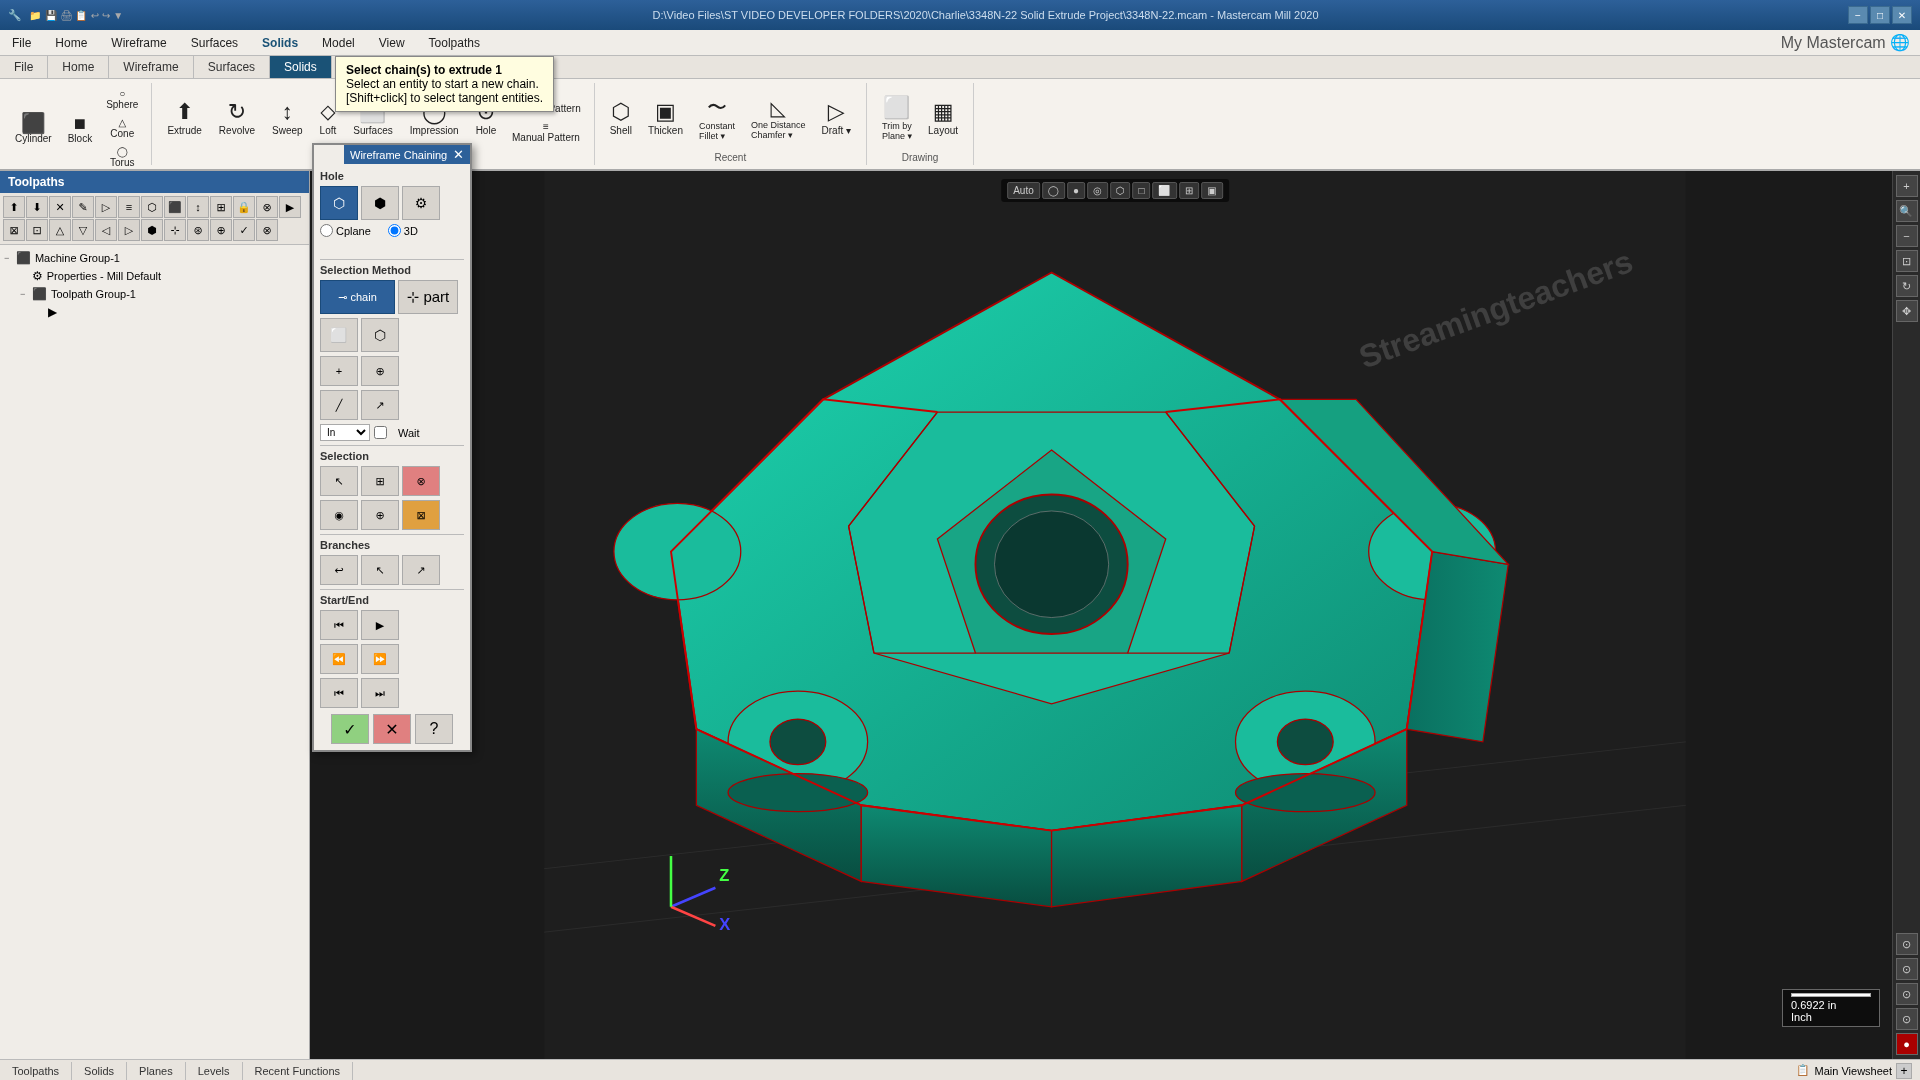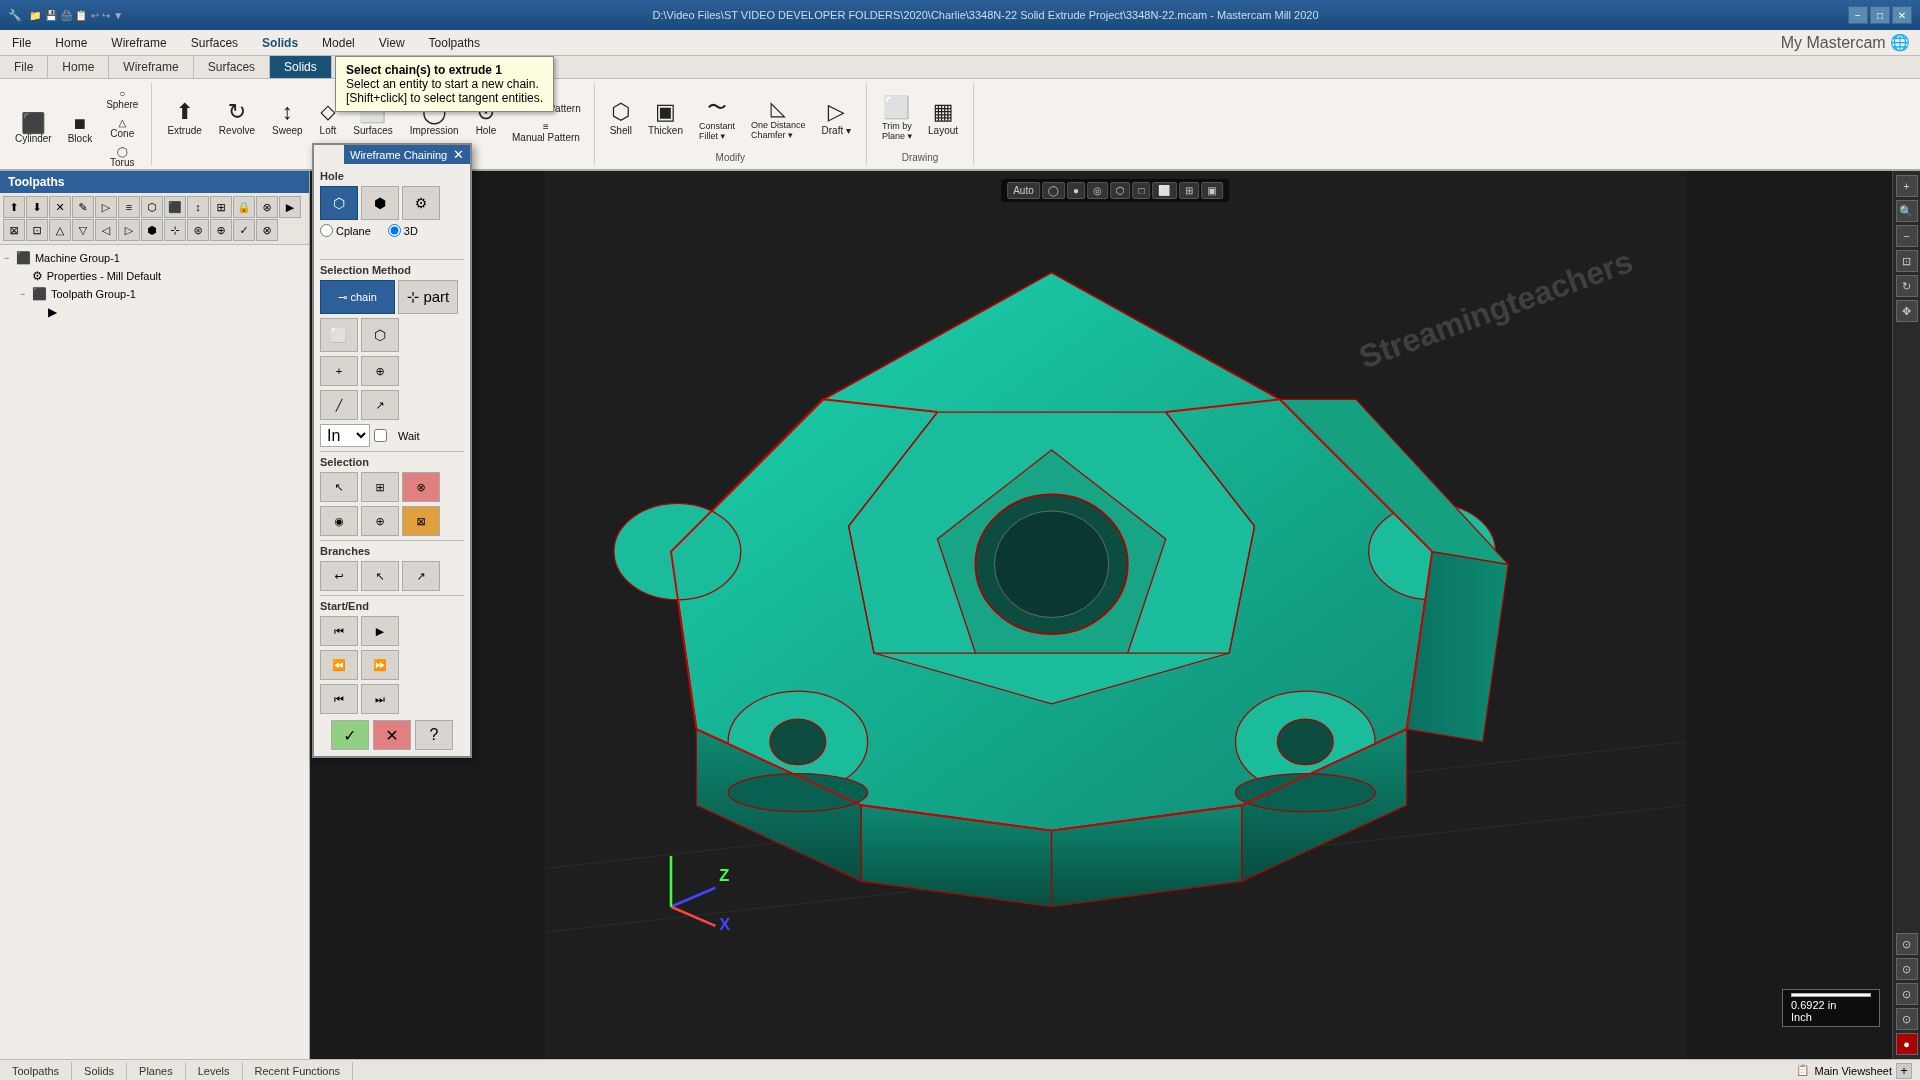--- a/index.html
+++ b/index.html
@@ -248,21 +248,21 @@
       justify-content: center;
       font-size: 11px;
     }
     .dialog-select-row {
       display: flex;
       align-items: center;
       gap: 4px;
       margin-bottom: 4px;
     }
     .dialog-select {
-      font-size: 16px;
+      font-size: 10px;
       padding: 1px 2px;
       width: 50px;
       background: white;
       border: 1px solid #aaa;
     }
     .dialog-checkbox-row {
       display: flex;
       align-items: center;
       gap: 11px;
       font-size: 11px;
@@ -548,21 +548,21 @@
         </div>
         <div class="ribbon-btn-large">
           <span style="font-size:20px;">◺</span>
           <span style="font-size:9px;">One Distance<br>Chamfer ▾</span>
         </div>
         <div class="ribbon-btn-large">
           <span style="font-size:22px;">▷</span>
           <span>Draft ▾</span>
         </div>
       </div>
-      <div class="ribbon-group-label">Modify</div>
+      <div class="ribbon-group-label">Recent</div>
     </div>
 
     <div class="ribbon-group">
       <div class="ribbon-group-buttons">
         <div class="ribbon-btn-large">
           <span style="font-size:22px;">⬜</span>
           <span style="font-size:9px;">Trim by<br>Plane ▾</span>
         </div>
         <div class="ribbon-btn-large">
           <span style="font-size:22px;">▦</span>

